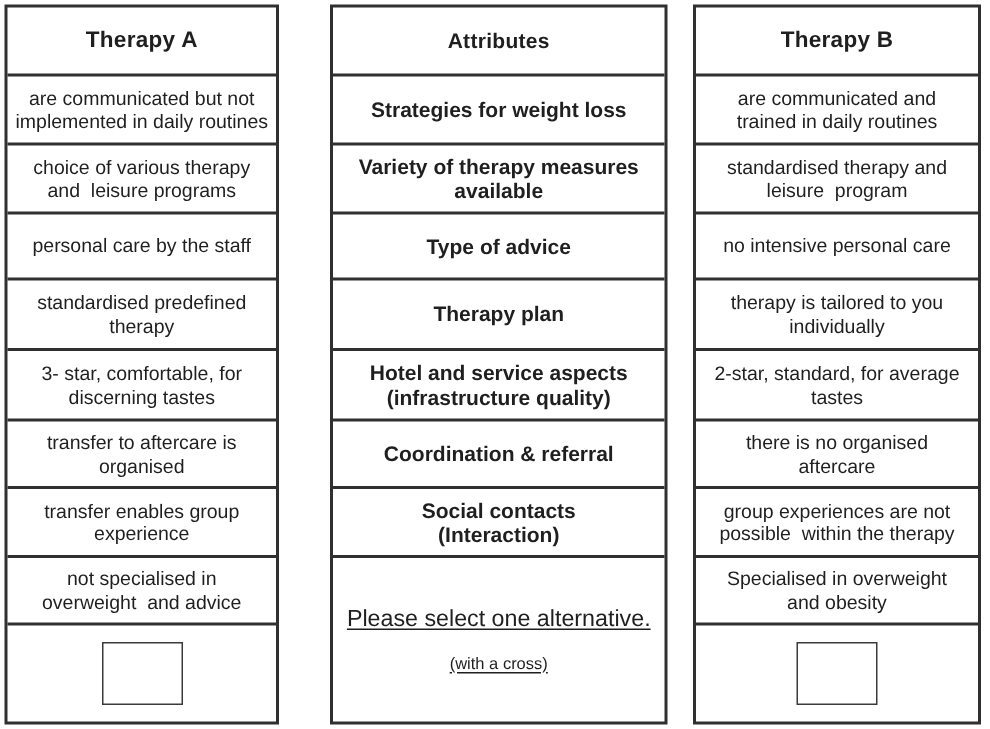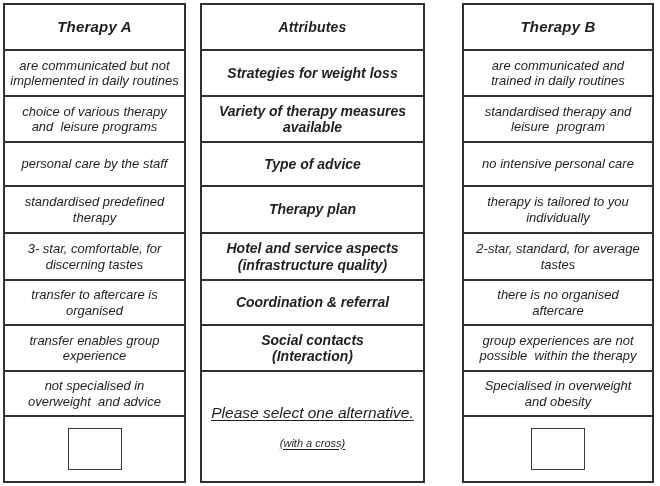--- a/index.html
+++ b/index.html
@@ -10,24 +10,24 @@
   html,body{margin:0;padding:0;}
   body{
     width:660px;height:486px;position:relative;
     background:var(--background);
     font-family:"Liberation Sans","DejaVu Sans",sans-serif;
     overflow:hidden;
   }
   .col{
     position:absolute;top:3px;height:480px;
     box-sizing:border-box;border:2px solid var(--border);
-    background:#fff;display:flex;flex-direction:column;font-style:italic;
+    background:#fff;display:flex;flex-direction:column;
   }
   .col-left{left:3px;width:183px;}
-  .col-mid{left:200px;width:225px;}
+  .col-mid{left:220px;width:225px;}
   .col-right{left:462px;width:192px;justify-content:center;}
   .row{
     box-sizing:border-box;flex:0 0 auto;
     border-bottom:2px solid var(--border);
     display:flex;align-items:center;justify-content:center;
     text-align:center;white-space:pre-wrap;line-height:1.16;
     color:var(--text);padding:1px 2px;overflow:hidden;
   }
   .row.last{border-bottom:none;flex:1 1 auto;}
   .hdr{font-weight:bold;font-size:15px;letter-spacing:.2px;}

